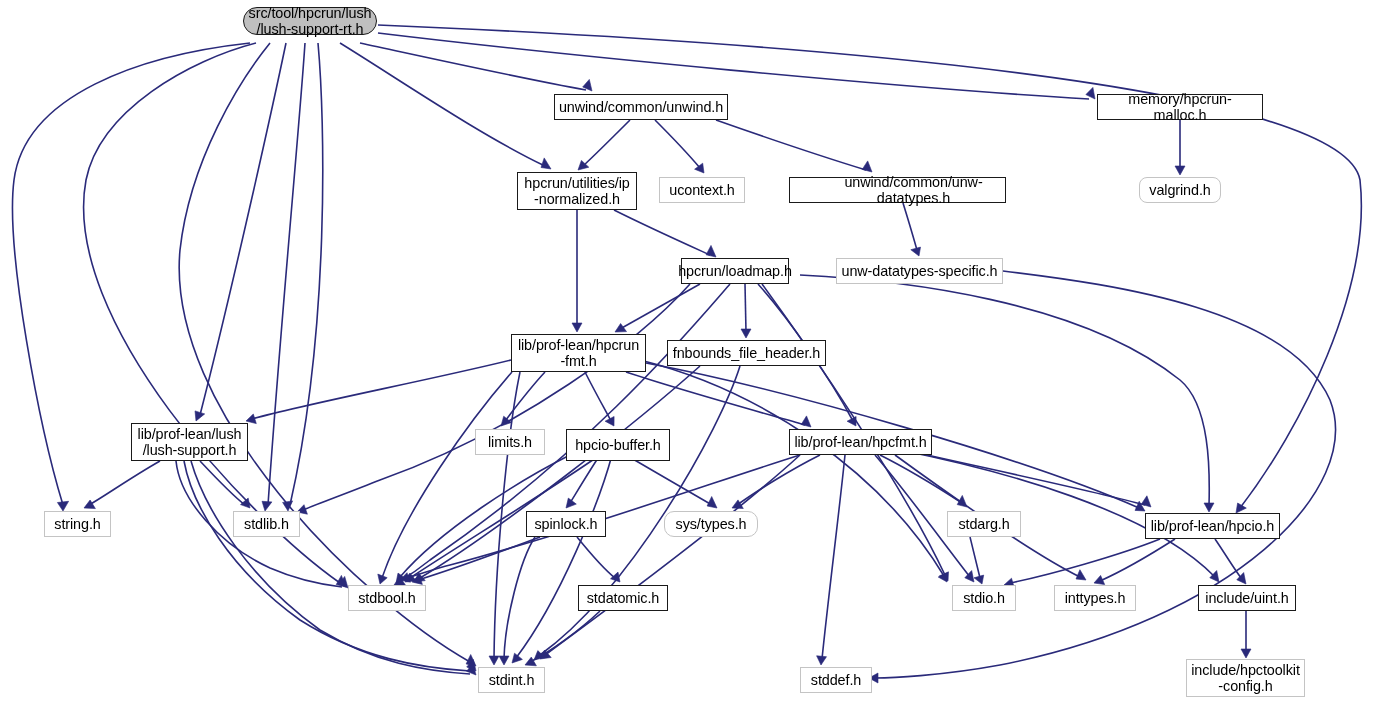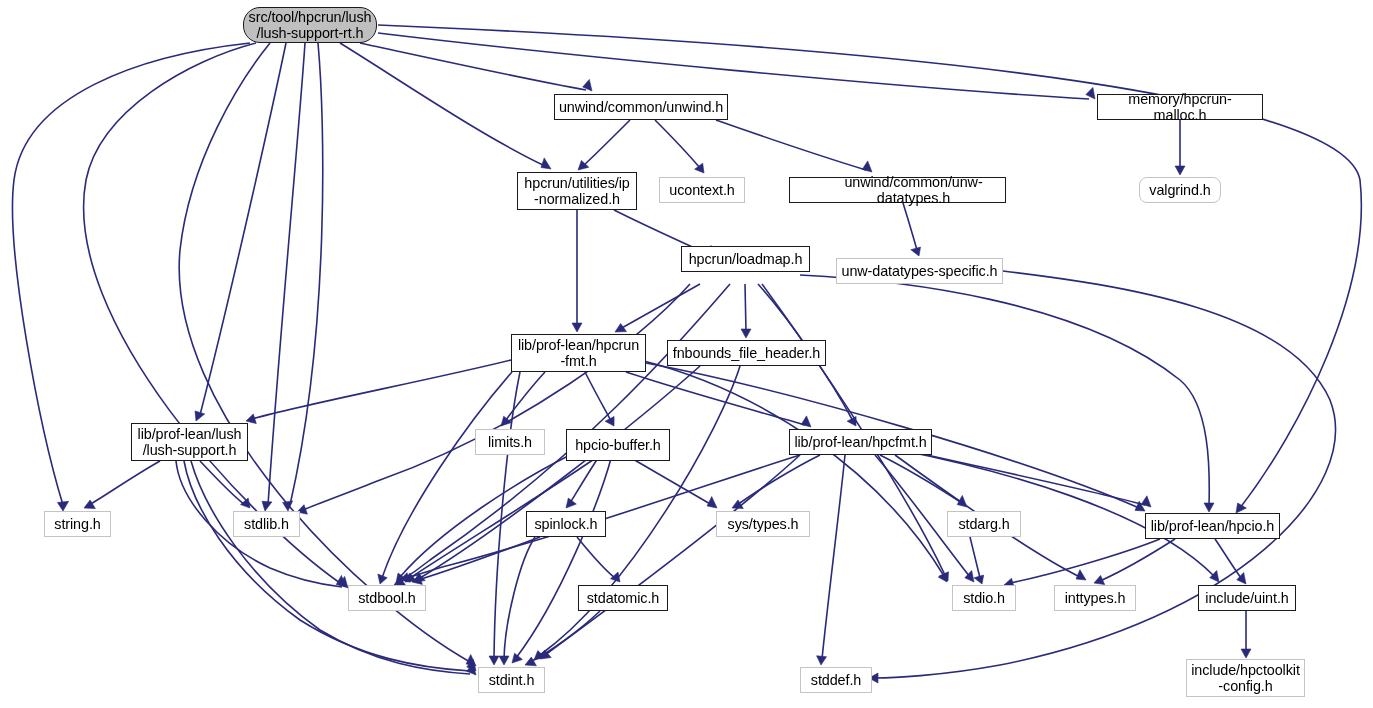--- a/index.html
+++ b/index.html
@@ -312,43 +312,43 @@
       <g>
         <path class="edge-path" d="M 1246,611 L 1246,652" stroke="#2a2a7a"></path>
         <path class="arrow-head" d="M 1246,658 l -5.0,-9.0 l 10.0,0 Z" fill="#2a2a7a" stroke="#2a2a7a"></path>
       </g>
       <g>
         <path class="edge-path" d="M 1003,271 C 1120,285 1290,310 1330,400 C 1365,490 1230,620 1000,665 C 940,676 890,678 875,678" stroke="#2a2a7a"></path>
         <path class="arrow-head" d="M 869,678 l 9.0,-5.0 l 0,10.0 Z" fill="#2a2a7a" stroke="#2a2a7a"></path>
       </g>
     </svg>
   <div id="nodes-layer">
-      <div class="node-box root" style="left: 243px; top: 7px; width: 134px; height: 36px; background: rgb(191, 191, 191); border-radius: 17px;"><span class="node-label">src/tool/hpcrun/lush
+      <div class="node-box root" style="left: 243px; top: 7px; width: 134px; height: 28px; background: rgb(191, 191, 191); border-radius: 17px;"><span class="node-label">src/tool/hpcrun/lush
 /lush-support-rt.h</span></div>
       <div class="node-box strong" style="left: 554px; top: 94px; width: 174px; height: 26px;"><span class="node-label">unwind/common/unwind.h</span></div>
       <div class="node-box strong" style="left: 1097px; top: 94px; width: 166px; height: 26px;"><span class="node-label">memory/hpcrun-malloc.h</span></div>
       <div class="node-box strong" style="left: 517px; top: 172px; width: 120px; height: 38px;"><span class="node-label">hpcrun/utilities/ip
 -normalized.h</span></div>
       <div class="node-box" style="left: 659px; top: 177px; width: 86px; height: 26px;"><span class="node-label">ucontext.h</span></div>
       <div class="node-box strong" style="left: 789px; top: 177px; width: 217px; height: 26px; padding-left: 32px;"><span class="node-label">unwind/common/unw-datatypes.h</span></div>
       <div class="node-box" style="left: 1139px; top: 177px; width: 82px; height: 26px; border-radius: 8px;"><span class="node-label">valgrind.h</span></div>
-      <div class="node-box strong" style="left: 681px; top: 246px; width: 129px; height: 26px;"><span class="node-label">hpcrun/loadmap.h</span></div>
+      <div class="node-box strong" style="left: 681px; top: 258px; width: 108px; height: 26px;"><span class="node-label">hpcrun/loadmap.h</span></div>
       <div class="node-box" style="left: 836px; top: 258px; width: 167px; height: 26px;"><span class="node-label">unw-datatypes-specific.h</span></div>
       <div class="node-box strong" style="left: 511px; top: 334px; width: 135px; height: 38px;"><span class="node-label">lib/prof-lean/hpcrun
 -fmt.h</span></div>
       <div class="node-box strong" style="left: 667px; top: 340px; width: 159px; height: 26px;"><span class="node-label">fnbounds_file_header.h</span></div>
       <div class="node-box strong" style="left: 131px; top: 423px; width: 117px; height: 38px;"><span class="node-label">lib/prof-lean/lush
 /lush-support.h</span></div>
       <div class="node-box" style="left: 475px; top: 429px; width: 70px; height: 26px;"><span class="node-label">limits.h</span></div>
       <div class="node-box strong" style="left: 566px; top: 429px; width: 104px; height: 32px;"><span class="node-label">hpcio-buffer.h</span></div>
       <div class="node-box strong" style="left: 789px; top: 429px; width: 143px; height: 26px;"><span class="node-label">lib/prof-lean/hpcfmt.h</span></div>
       <div class="node-box" style="left: 44px; top: 511px; width: 67px; height: 26px;"><span class="node-label">string.h</span></div>
       <div class="node-box" style="left: 233px; top: 511px; width: 67px; height: 26px;"><span class="node-label">stdlib.h</span></div>
       <div class="node-box strong" style="left: 526px; top: 511px; width: 80px; height: 26px;"><span class="node-label">spinlock.h</span></div>
-      <div class="node-box" style="left: 716px; top: 511px; width: 94px; height: 26px;"><span class="node-label">sys/types.h</span></div>
+      <div class="node-box" style="left: 664px; top: 511px; width: 94px; height: 26px; border-radius: 10px;"><span class="node-label">sys/types.h</span></div>
       <div class="node-box" style="left: 947px; top: 511px; width: 74px; height: 26px;"><span class="node-label">stdarg.h</span></div>
       <div class="node-box strong" style="left: 1145px; top: 513px; width: 135px; height: 26px;"><span class="node-label">lib/prof-lean/hpcio.h</span></div>
       <div class="node-box" style="left: 348px; top: 585px; width: 78px; height: 26px;"><span class="node-label">stdbool.h</span></div>
       <div class="node-box strong" style="left: 578px; top: 585px; width: 90px; height: 26px;"><span class="node-label">stdatomic.h</span></div>
       <div class="node-box" style="left: 952px; top: 585px; width: 64px; height: 26px;"><span class="node-label">stdio.h</span></div>
       <div class="node-box" style="left: 1054px; top: 585px; width: 82px; height: 26px;"><span class="node-label">inttypes.h</span></div>
       <div class="node-box strong" style="left: 1198px; top: 585px; width: 98px; height: 26px;"><span class="node-label">include/uint.h</span></div>
       <div class="node-box" style="left: 478px; top: 667px; width: 67px; height: 26px;"><span class="node-label">stdint.h</span></div>
       <div class="node-box" style="left: 800px; top: 667px; width: 72px; height: 26px; text-align: center;"><span class="node-label">stddef.h</span></div>
       <div class="node-box" style="left: 1186px; top: 659px; width: 119px; height: 38px;"><span class="node-label">include/hpctoolkit

